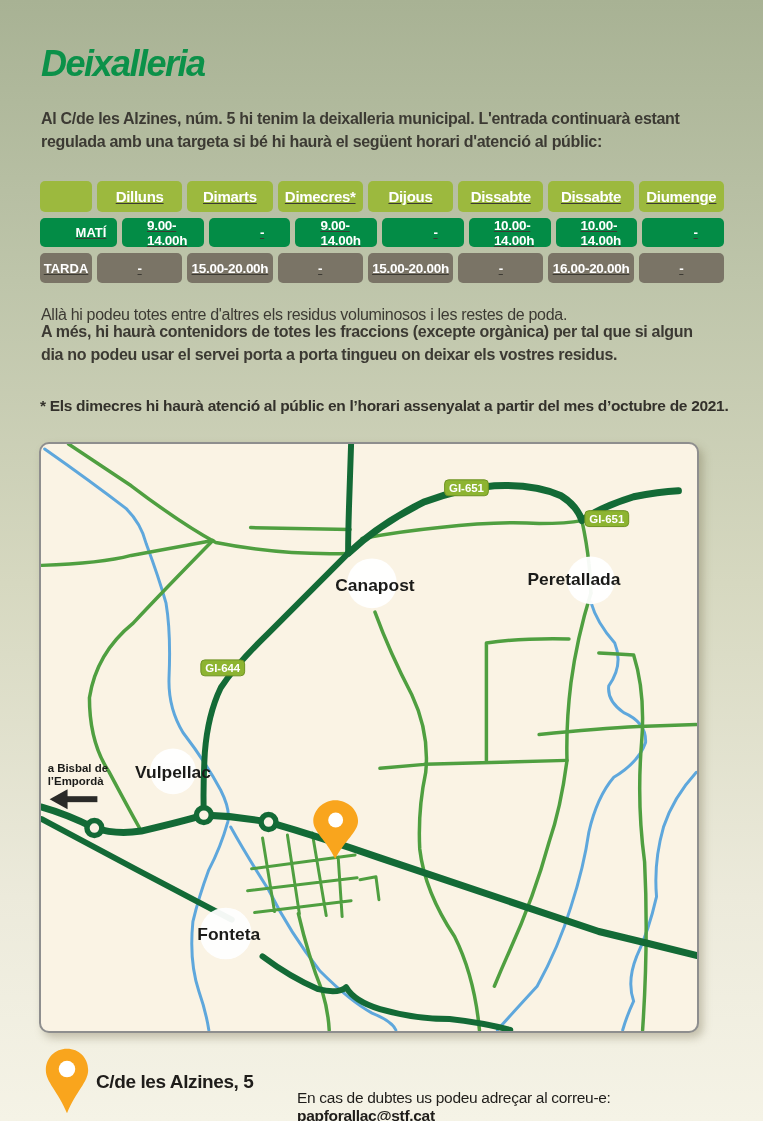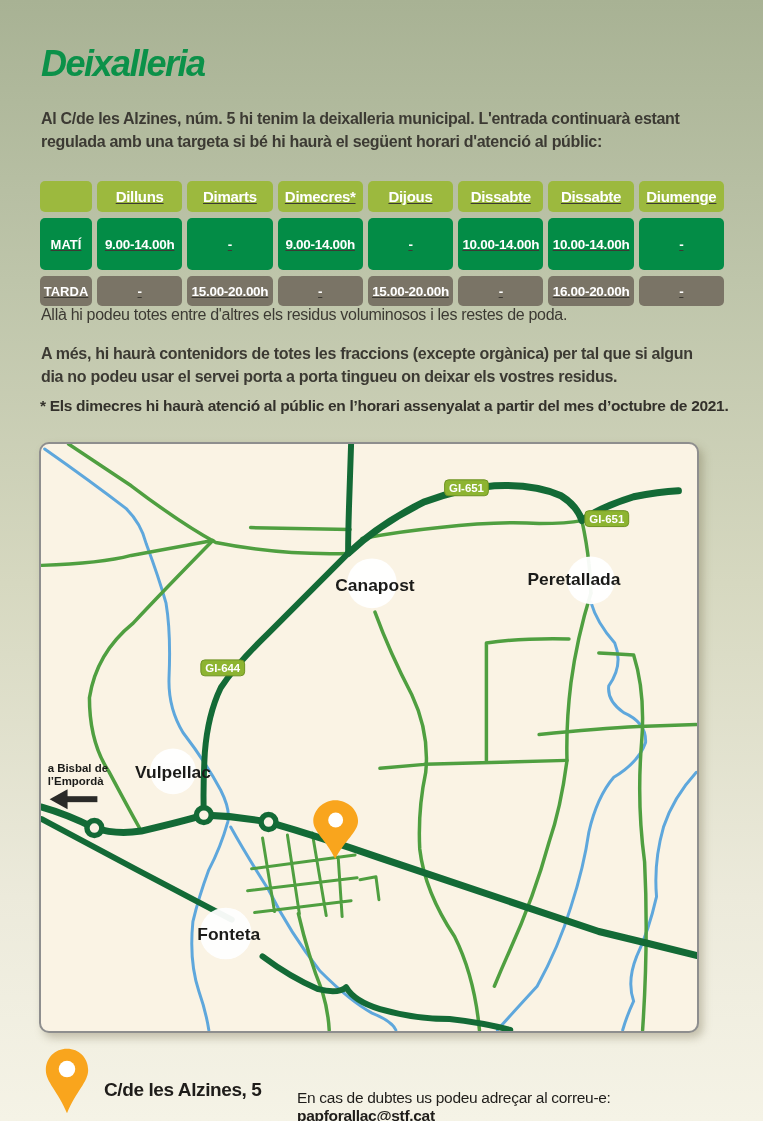--- a/index.html
+++ b/index.html
@@ -13,53 +13,53 @@
   }
   .title{
     position:absolute;left:41px;top:42px;margin:0;
     font-size:36px;line-height:44px;font-style:italic;font-weight:bold;
     color:#0b9149;letter-spacing:-1.5px;
   }
   .para{position:absolute;left:41px;margin:0;font-size:16px;line-height:23px;letter-spacing:-0.3px;}
   .para span{display:block;font-weight:bold;}
   .p-intro{top:107px;width:680px;}
   .p-bulky{top:303px;width:680px;}
-  .p-containers{top:342px;width:680px;}
+  .p-containers{top:320px;width:680px;}
   .footnote{
     position:absolute;left:40px;top:397px;margin:0;width:700px;
     font-size:15.5px;font-weight:bold;letter-spacing:-0.3px;color:#33312b;white-space:nowrap;
   }
   
   .sched{position:absolute;left:40px;top:181px;width:684px;text-decoration:underline;}
   .srow{display:flex;gap:5px;}
   .srow + .srow{margin-top:6px;}
   .cell{
     border-radius:5px;display:flex;align-items:center;justify-content:center;
     color:#ffffff;font-weight:bold;flex:1;letter-spacing:-0.3px;
   }
   .c0{flex:0 0 52px;}
   .rhead .cell{height:31px;background:#9cb93e;font-size:15px;}
-  .rmati .cell{height:52px;background:#038c46;font-size:13.5px;}
+  .rmati .cell{height:29px;background:#038c46;font-size:13.5px;padding-left:25px;}
   .rtarda .cell{height:30px;background:#7a7466;font-size:13.5px;}
   .rmati .c0,.rtarda .c0{font-size:13px;letter-spacing:0;}
   
   .map{
     position:absolute;left:39px;top:442px;width:656px;height:587px;
     background:#faf3e4;border:2px solid #8e8e8e;border-radius:10px;
     box-shadow:4px 5px 8px rgba(110,100,70,0.35);
     overflow:hidden;
   }
   .map svg{display:block;}
   .map text{font-family:"Liberation Sans",sans-serif;font-weight:bold;}
   .town{font-size:17.5px;fill:#1b1b19;}
   .badge-text{font-size:11.5px;fill:#ffffff;}
   .dir-text{font-size:11.5px;fill:#1b1b19;}
   
   .footer-pin{position:absolute;left:44px;top:1046px;}
-  .address{position:absolute;left:96px;top:1071px;margin:8px;font-size:19px;font-weight:bold;color:#1f1d1a;letter-spacing:-0.4px;}
+  .address{position:absolute;left:96px;top:1071px;margin:0;font-size:19px;font-weight:bold;color:#1f1d1a;letter-spacing:-0.4px;}
   .contact{position:absolute;left:285px;top:1077px;margin:12px;font-size:15.5px;color:#1f1d1a;letter-spacing:-0.3px;}
   .contact b{font-weight:bold;}
 </style>
 </head>
 <body>
 
 <div class="page">
 
   <h1 class="title">Deixalleria</h1>
 

